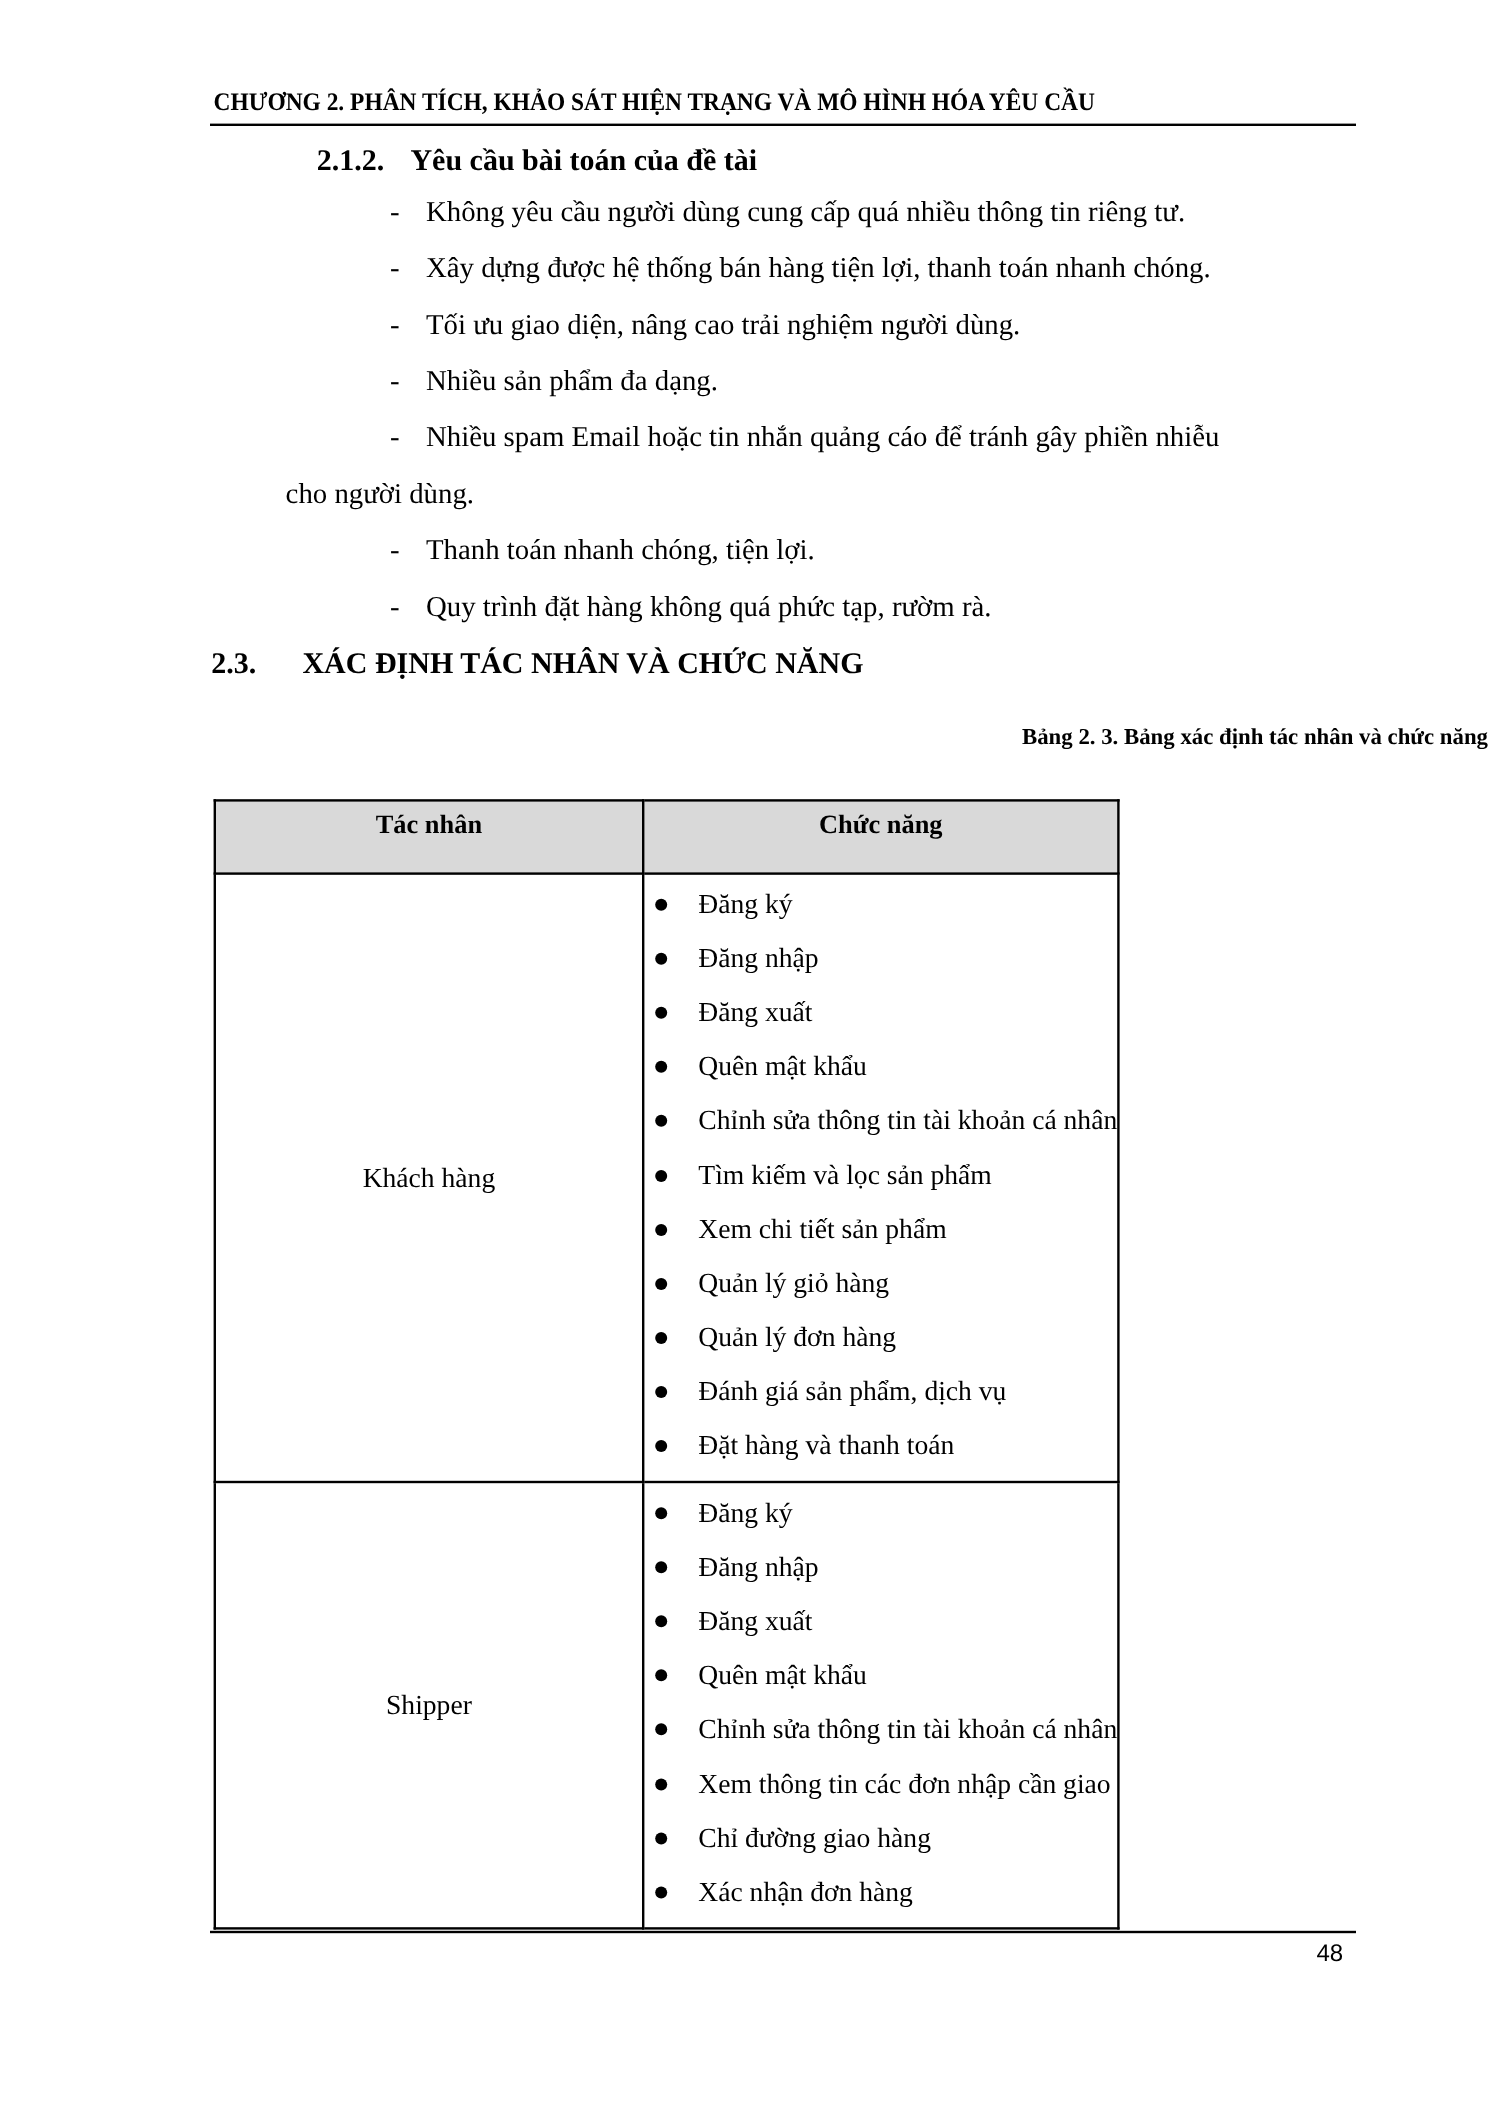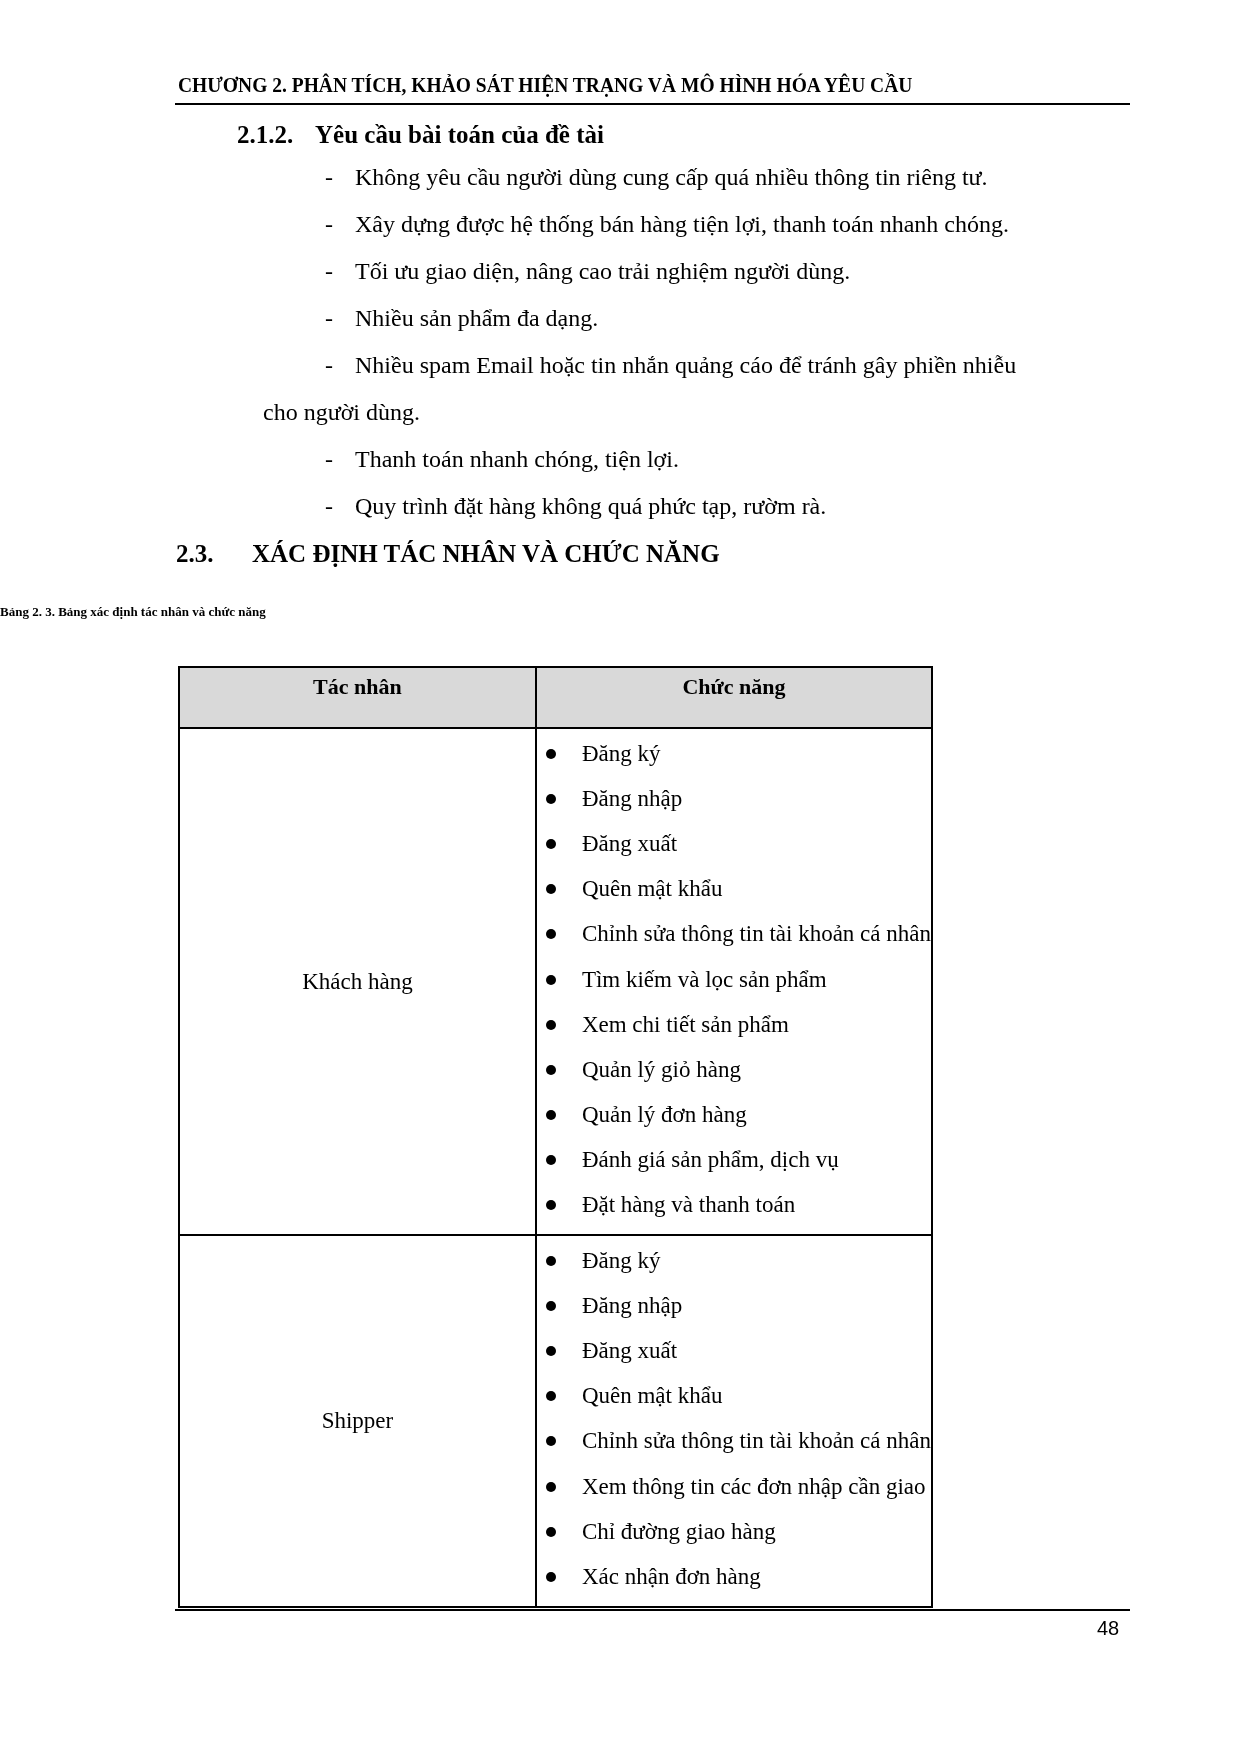--- a/index.html
+++ b/index.html
@@ -1,28 +1,28 @@
 <!DOCTYPE html>
 <html><head>
 <meta charset="utf-8">
 <style>
   html, body { margin: 0; padding: 0; background: #ffffff; }
   body { width: 1240px; height: 1754px; position: relative; overflow: hidden;
          font-family: "Liberation Serif", "DejaVu Serif", serif; color: #000; }
   .header-title { position: absolute; left: 178px; top: 73px; width: 950px;
     font-size: 21px; font-weight: bold; letter-spacing: 0px; transform: scaleX(0.93); transform-origin: left; white-space: nowrap; }
   .header-rule { position: absolute; left: 175px; top: 103px; width: 955px; height: 2px; background: #000; }
-  .subsec { position: absolute; left: 237px; top: 121px; font-size: 25px; font-weight: bold; white-space: nowrap; }
+  .subsec { position: absolute; left: 264px; top: 121px; font-size: 25px; font-weight: bold; white-space: nowrap; }
   .subsec .num { display: inline-block; width: 78px; }
   .req { position: absolute; font-size: 24px; white-space: nowrap; }
   .req .dash { display: inline-block; width: 30px; }
   .sec { position: absolute; left: 176px; top: 540px; font-size: 25px; font-weight: bold; white-space: nowrap; }
   .sec .num { display: inline-block; width: 76px; }
-  .caption { position: absolute; left: 0; width: 1240px; top: 604px; text-align: left;
-    font-size: 13px; font-weight: bold; }
+  .caption { position: absolute; left: 0; width: 1240px; top: 604px; text-align: right;
+    font-size: 19px; font-weight: bold; }
   table.main { position: absolute; left: 178px; top: 666px; width: 755px; border-collapse: collapse; }
   table.main th, table.main td { border: 2px solid #000; }
   table.main th { background: #d9d9d9; height: 52px; font-size: 22px; font-weight: bold; vertical-align: top; padding-top: 6px; }
   table.main td.actor { width: 470px; text-align: center; vertical-align: middle; font-size: 23px; }
   table.main td.funcs { vertical-align: top; padding: 2px 0 6px 0; }
   .fitem { height: 45.2px; display: flex; align-items: center; font-size: 23px; white-space: nowrap; }
   .fitem .bullet { width: 10px; height: 10px; border-radius: 50%; background: #000; margin-left: 9px; margin-right: 26px; flex: none; }
   .footer-rule { position: absolute; left: 175px; top: 1609px; width: 955px; height: 2px; background: #000; }
   .page-num { position: absolute; left: 1097px; top: 1617px; font-family: "Liberation Sans", "DejaVu Sans", sans-serif; font-size: 20px; }
 </style>
@@ -44,21 +44,21 @@
 </div>
 <div class="req" style="left:325px; top:258px;">
   <span class="dash">-</span><span>Tối ưu giao diện, nâng cao trải nghiệm người dùng.</span>
 </div>
 <div class="req" style="left:325px; top:305px;">
   <span class="dash">-</span><span>Nhiều sản phẩm đa dạng.</span>
 </div>
 <div class="req" style="left:325px; top:352px;">
   <span class="dash">-</span><span>Nhiều spam Email hoặc tin nhắn quảng cáo để tránh gây phiền nhiễu</span>
 </div>
-<div class="req" style="left:263px; top:399px;">cho người dùng.</div>
+<div class="req" style="left:238px; top:399px;">cho người dùng.</div>
 <div class="req" style="left:325px; top:446px;">
   <span class="dash">-</span><span>Thanh toán nhanh chóng, tiện lợi.</span>
 </div>
 <div class="req" style="left:325px; top:493px;">
   <span class="dash">-</span><span>Quy trình đặt hàng không quá phức tạp, rườm rà.</span>
 </div>
 
 <div class="sec">
   <span class="num">2.3.</span><span>XÁC ĐỊNH TÁC NHÂN VÀ CHỨC NĂNG</span>
 </div>

